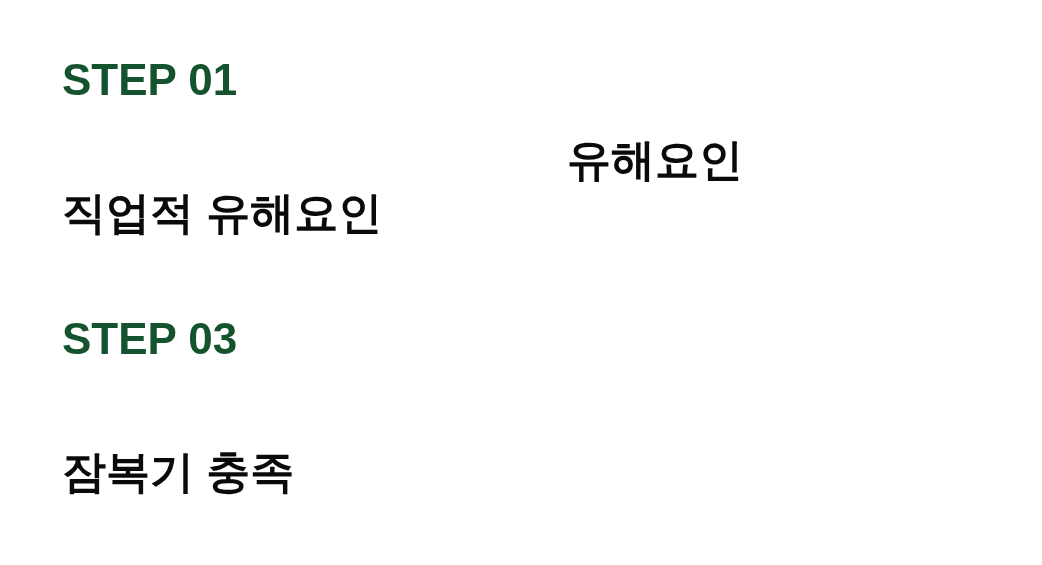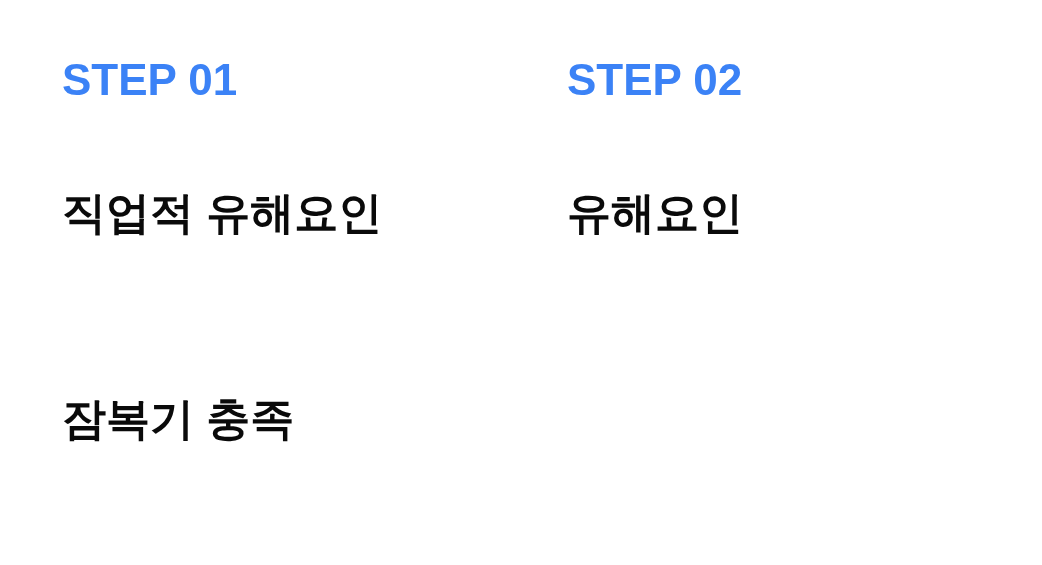--- a/index.html
+++ b/index.html
@@ -21,21 +21,21 @@
     padding: 53px 0 0 62px;
     box-sizing: border-box;
   }
   .step-card {
     display: block;
   }
   .step-label {
     font-size: 44px;
     line-height: 53px;
     font-weight: 700;
-    color: #3b82f6;
+    color: #14532d;
     letter-spacing: 0;
     white-space: nowrap;
   }
   .step-title {
     font-size: 44px;
     line-height: 53px;
     font-weight: 700;
     color: #0a0a0a;
     margin-top: 80px;
     white-space: nowrap;
@@ -45,21 +45,21 @@
 <body>
 
 <main class="steps-grid">
 
   <section class="step-card">
     <h2 class="step-label" style="margin:0;">STEP 01</h2>
     <div class="step-title">직업적 유해요인</div>
   </section>
 
   <section class="step-card">
-    <h2 class="step-label" style="margin:0;">STEP 02</h2>
     <div class="step-title">유해요인</div>
   </section>
 
   <section class="step-card">
+    <h2 class="step-label" style="margin:0;">STEP 03</h2>
     <div class="step-title">잠복기 충족</div>
   </section>
 
 </main>
 
 </body></html>

